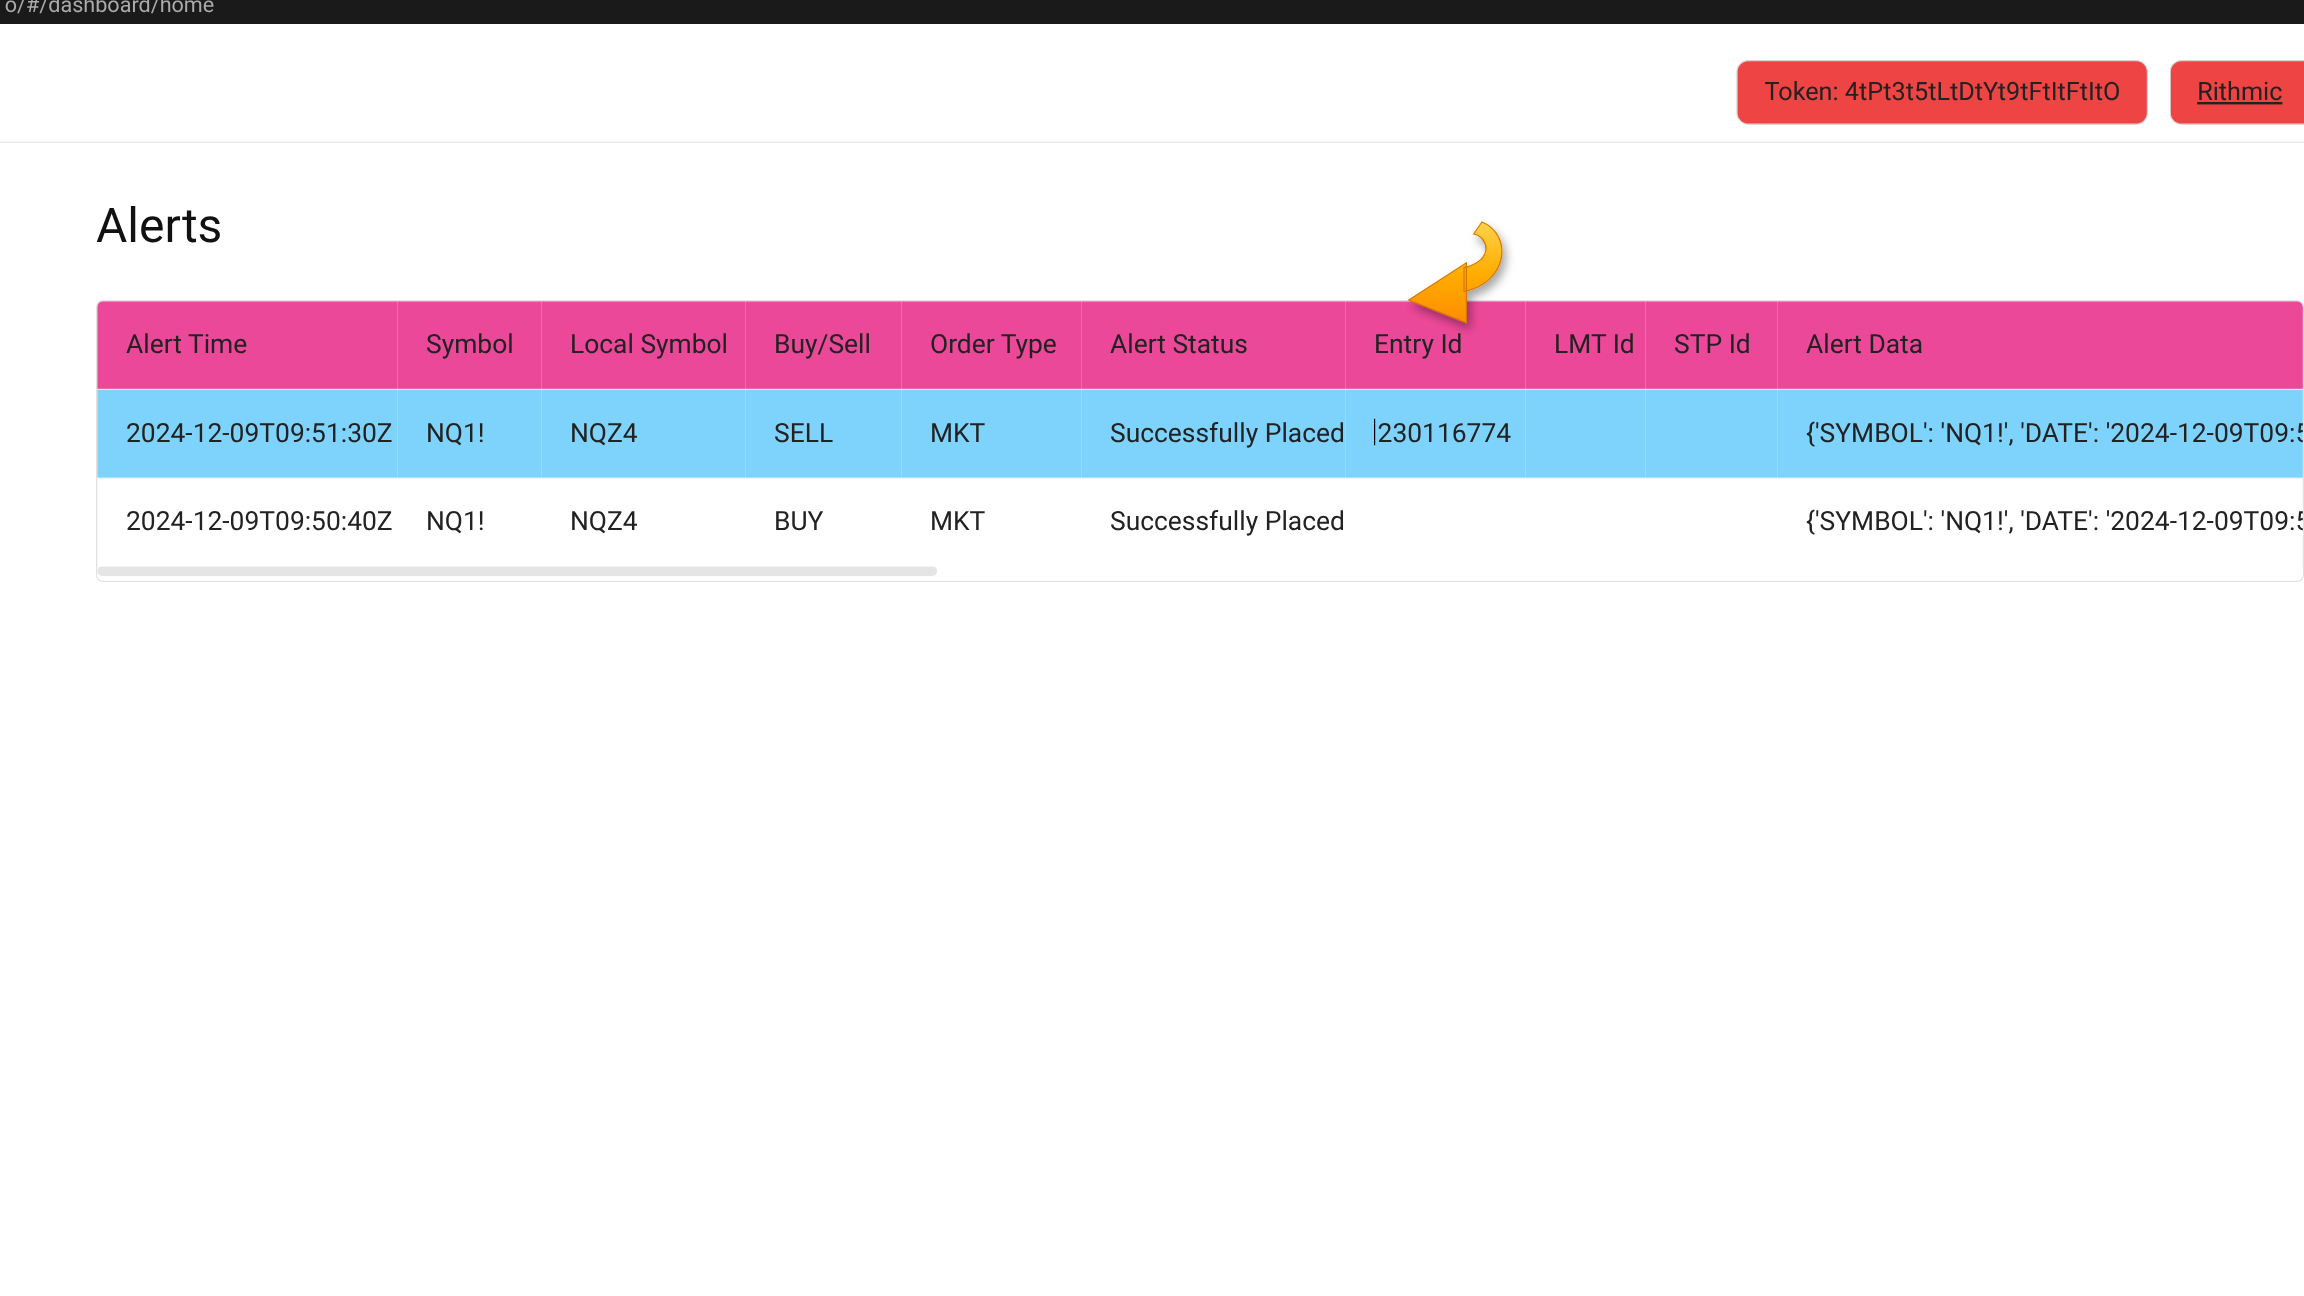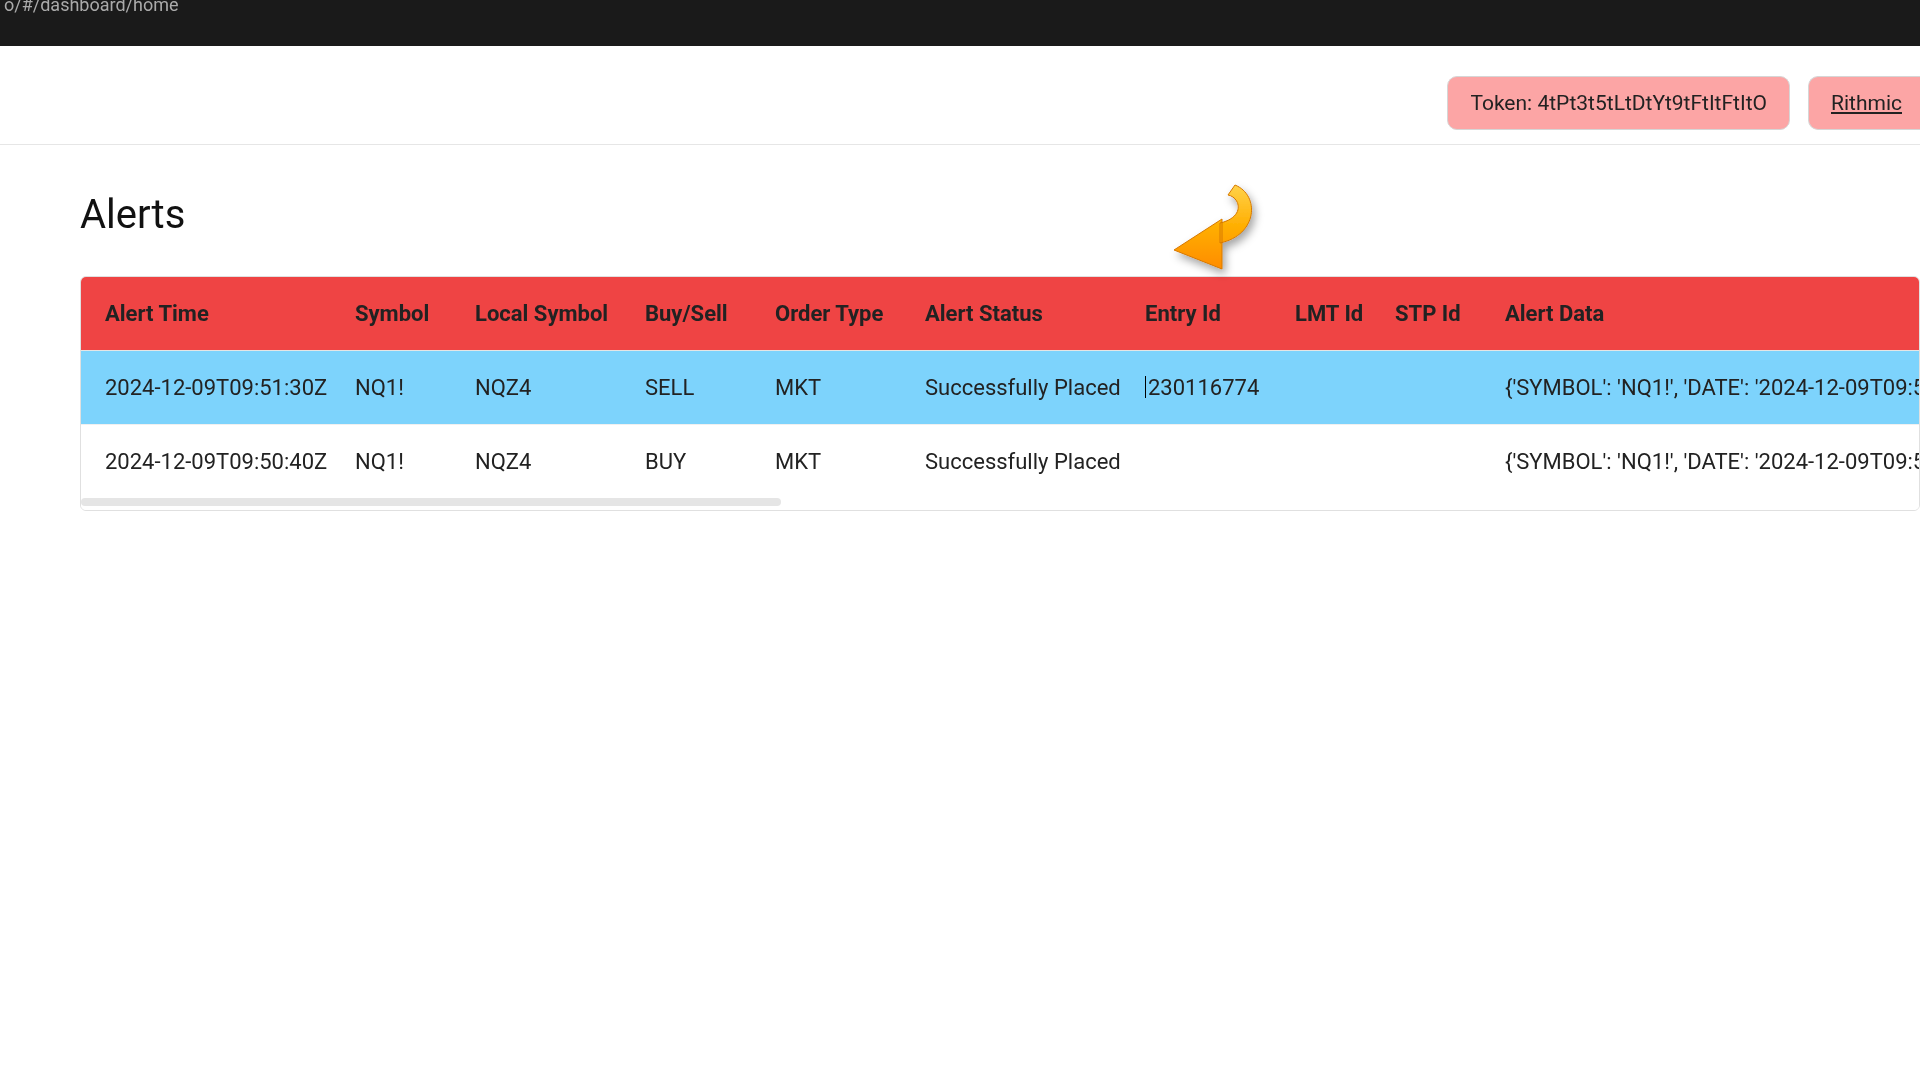--- a/index.html
+++ b/index.html
@@ -1,21 +1,21 @@
 <!DOCTYPE html>
 <html><head>
   <meta charset="utf-8">
   <style>
     * { margin: 0; padding: 0; box-sizing: border-box; }
     body { font-family: -apple-system, BlinkMacSystemFont, "Segoe UI", Roboto, Arial, sans-serif; background: #fff; width: 1920px; height: 1080px; overflow: hidden; }
     
     .address-bar {
       background: #1a1a1a;
       color: #aaa;
-      height: 46px;
+      height: 20px;
       padding: 0 4px;
       font-size: 18px;
       display: flex;
       align-items: flex-start;
       overflow: hidden;
     }
     .address-bar span { position: relative; top: -6px; }
 
     .top-bar {
       display: flex;
@@ -25,21 +25,21 @@
       padding: 14px 0 14px 0;
       border-bottom: 1px solid #e6e6e6;
       margin-top: 16px;
     }
     .pill {
       border: 1px solid #d6d6d6;
       border-radius: 10px;
       padding: 14px 22px;
       font-size: 21px;
       color: #222;
-      background: #fca5a5;
+      background: #ef4444;
     }
     .pill.last { border-radius: 10px 0 0 10px; border-right: none; padding-right: 18px; text-decoration: underline; }
 
     .page {
       padding: 0 0 0 80px;
     }
     .page-title {
       font-size: 40px;
       font-weight: 400;
       color: #111;
@@ -58,25 +58,25 @@
       width: 100%;
       table-layout: fixed;
     }
     th, td {
       text-align: left;
       font-size: 22px;
       white-space: nowrap;
       overflow: hidden;
     }
     th {
-      font-weight: 700;
+      font-weight: 400;
       color: #222;
       padding: 24px 10px 24px 24px;
       border-bottom: 1px solid #e5e5e5;
-      background: #ef4444;
+      background: #ec4899;
     }
     td {
       padding: 24px 10px 24px 24px;
       color: #222;
       border-bottom: 1px solid #f0f0f0;
     }
     tbody tr:first-child { background: #7dd3fc; }
     tbody tr:last-child td { border-bottom: none; }
 
     .hscroll-track {

